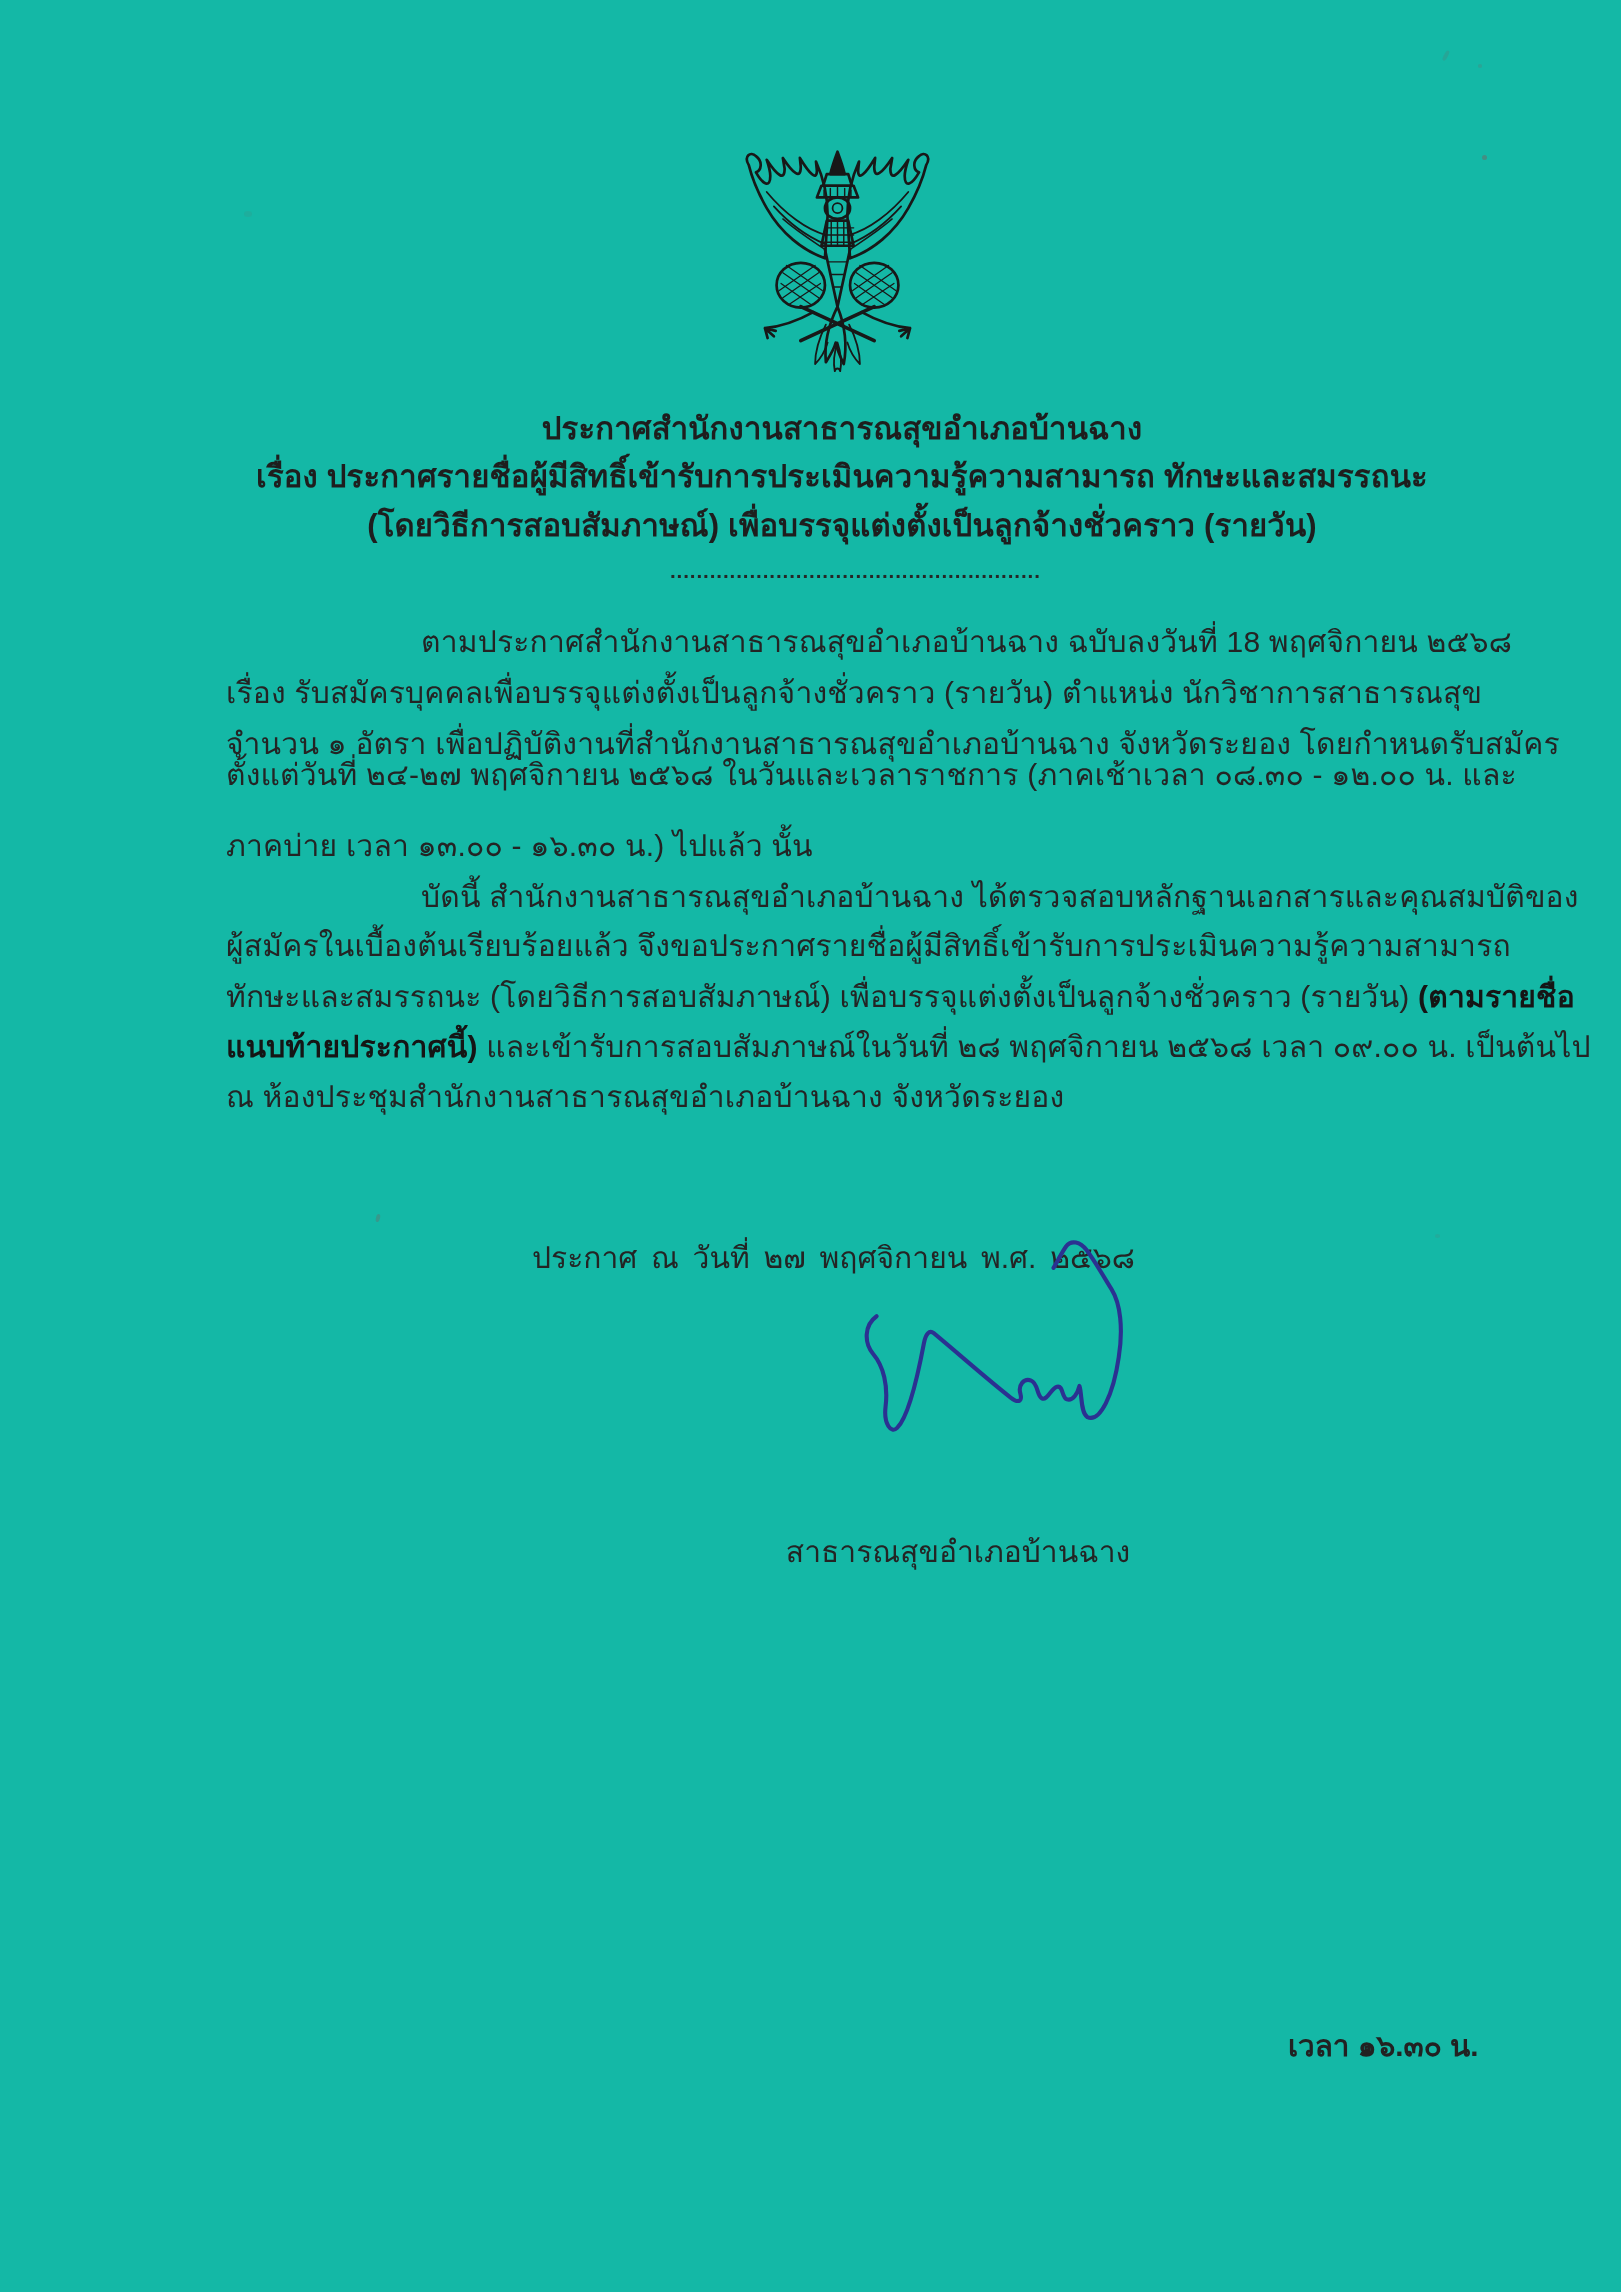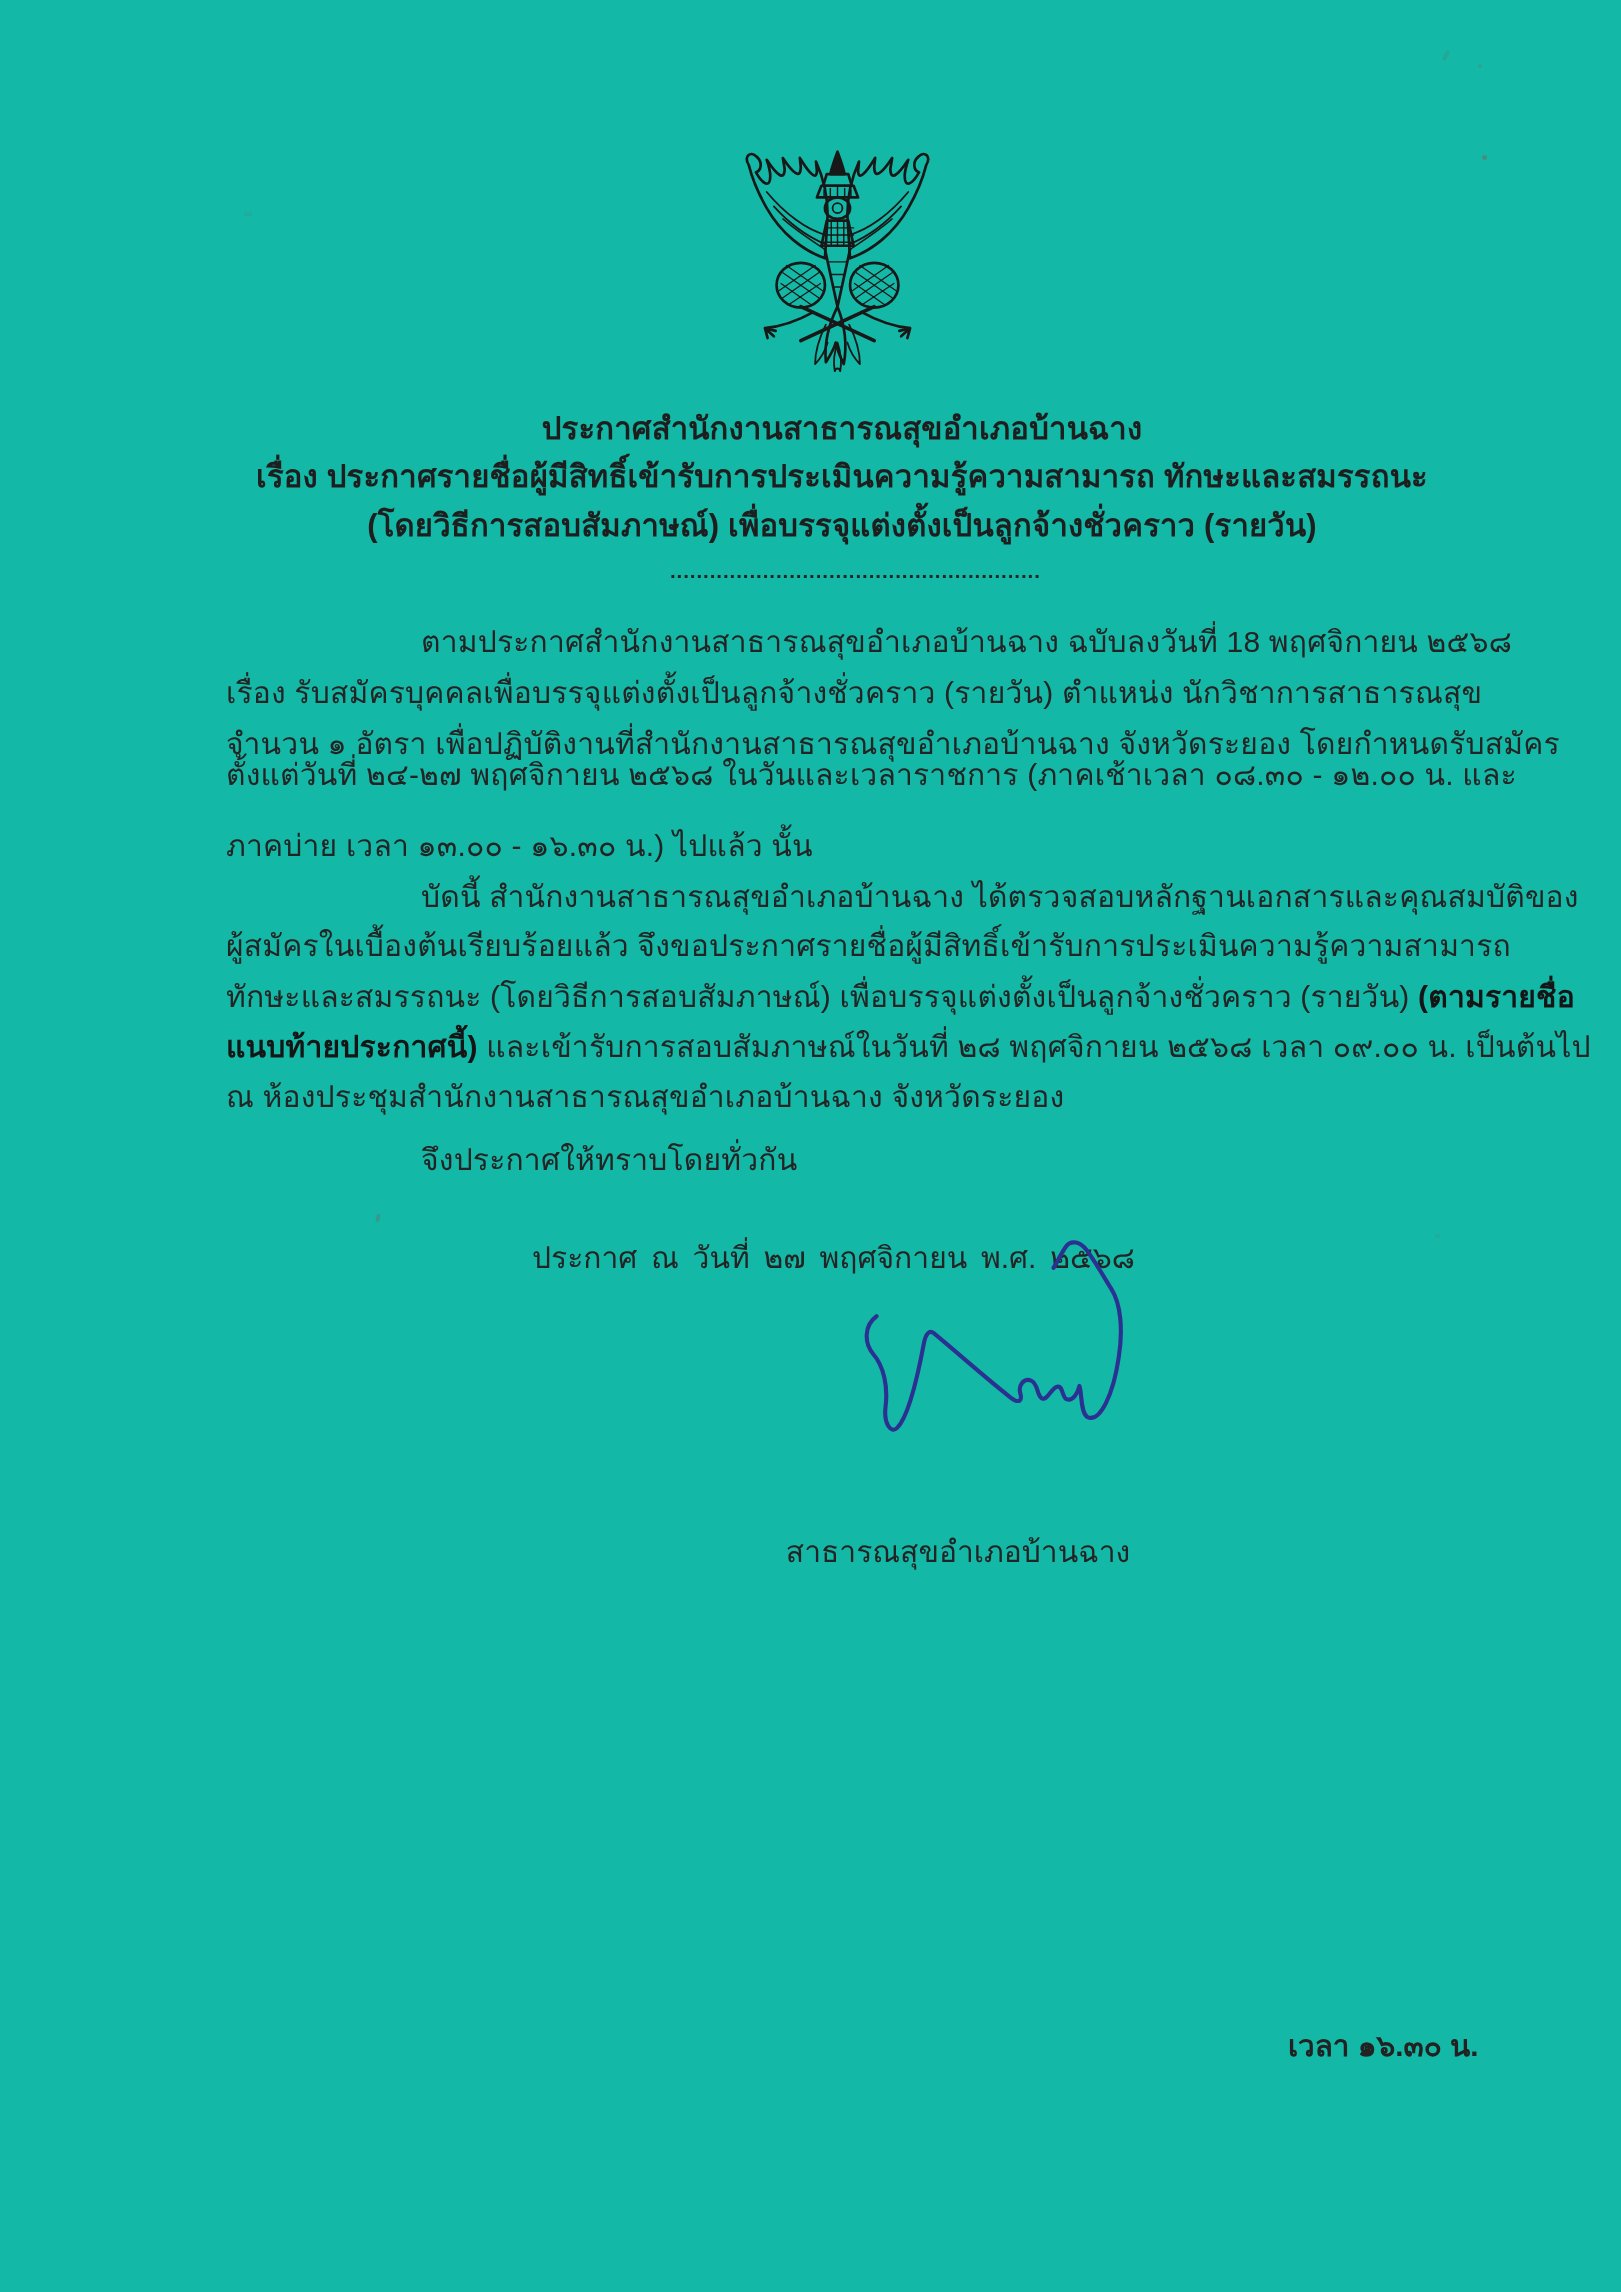--- a/index.html
+++ b/index.html
@@ -105,21 +105,20 @@
   <div class="bl" style="top:720px;">จำนวน ๑ อัตรา เพื่อปฏิบัติงานที่สำนักงานสาธารณสุขอำเภอบ้านฉาง จังหวัดระยอง โดยกำหนดรับสมัคร</div>
   <div class="bl" style="top:751px;">ตั้งแต่วันที่ ๒๔-๒๗ พฤศจิกายน ๒๕๖๘ ในวันและเวลาราชการ (ภาคเช้าเวลา ๐๘.๓๐ - ๑๒.๐๐ น. และ</div>
   <div class="bl" style="top:822px;">ภาคบ่าย เวลา ๑๓.๐๐ - ๑๖.๓๐ น.) ไปแล้ว นั้น</div>
 
   <div class="bl indent" style="top:873px;">บัดนี้ สำนักงานสาธารณสุขอำเภอบ้านฉาง ได้ตรวจสอบหลักฐานเอกสารและคุณสมบัติของ</div>
   <div class="bl" style="top:922px;">ผู้สมัครในเบื้องต้นเรียบร้อยแล้ว จึงขอประกาศรายชื่อผู้มีสิทธิ์เข้ารับการประเมินความรู้ความสามารถ</div>
   <div class="bl" style="top:973px;"><span>ทักษะและสมรรถนะ (โดยวิธีการสอบสัมภาษณ์) เพื่อบรรจุแต่งตั้งเป็นลูกจ้างชั่วคราว (รายวัน) </span><span class="bold">(ตามรายชื่อ</span></div>
   <div class="bl" style="top:1023px;"><span class="bold">แนบท้ายประกาศนี้)</span><span> และเข้ารับการสอบสัมภาษณ์ในวันที่ ๒๘ พฤศจิกายน ๒๕๖๘ เวลา ๐๙.๐๐ น. เป็นต้นไป</span></div>
   <div class="bl" style="top:1073px;">ณ ห้องประชุมสำนักงานสาธารณสุขอำเภอบ้านฉาง จังหวัดระยอง</div>
 
-  <div class="bl indent" style="top:1136px;">จึงประกาศให้ทราบโดยทั่วกัน</div>
 
   <div class="date-line">ประกาศ ณ วันที่ ๒๗ พฤศจิกายน พ.ศ. ๒๕๖๘</div>
 
   <div style="position:absolute;left:851px;top:1234px;width:296px;height:210px;">
     <svg width="296" height="210" viewBox="950 1378 330 235">
       <g fill="none" stroke="#2b3191" stroke-width="4.6" stroke-linecap="round" stroke-linejoin="round">
         <path d="M978 1470
                  C964 1480 964 1500 974 1512
                  C986 1526 991 1548 988 1572
                  C986 1590 994 1602 1001 1595

